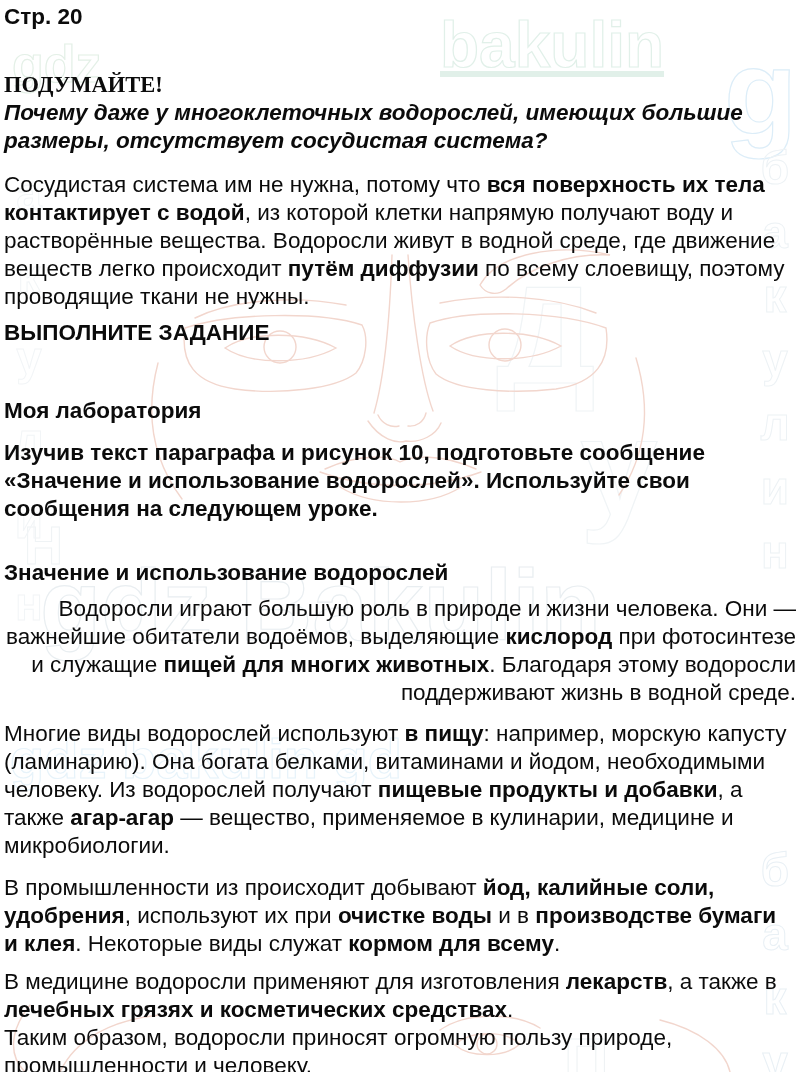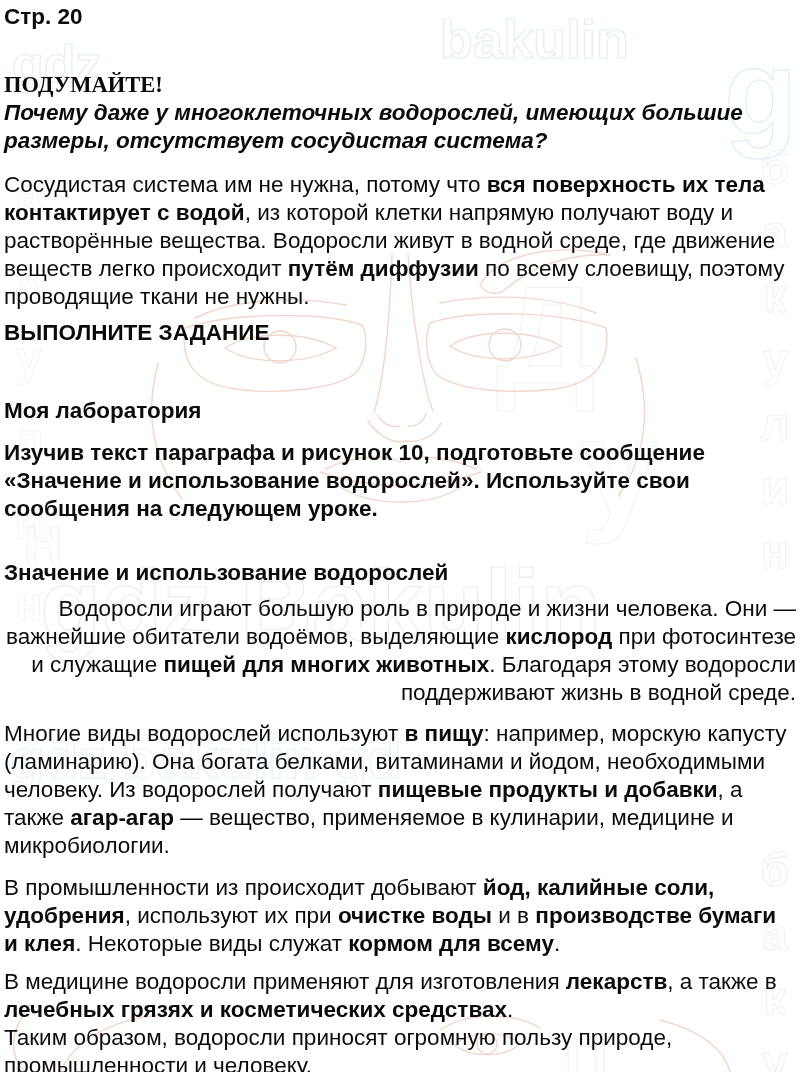--- a/index.html
+++ b/index.html
@@ -6,21 +6,21 @@
   body{
     width:800px;height:1072px;position:relative;overflow:hidden;
     background:#ffffff;
     font-family:"Liberation Sans","DejaVu Sans",sans-serif;
     color:#0b0b0b;
   }
   
   .wm{position:absolute;z-index:1;white-space:nowrap;pointer-events:none;
       color:transparent;font-weight:700;user-select:none;}
   .wm-gdz-tl   {left:12px; top:34px;  font-size:52px;  -webkit-text-stroke:1.2px #e4f0e7;}
-  .wm-bak-top  {left:440px;top:8px;   font-size:54px;  -webkit-text-stroke:1.2px #e1f0e9;}
+  .wm-bak-top  {left:440px;top:8px;   font-size:64px;text-decoration:underline;  -webkit-text-stroke:1.2px #e1f0e9;}
   .wm-g-tr     {left:724px;top:22px;  font-size:120px; -webkit-text-stroke:1.2px #dcedf8;}
   .wm-mid-row  {left:40px; top:548px; font-size:100px; -webkit-text-stroke:1.2px #e9eef1;}
   .wm-low-row  {left:10px; top:726px; font-size:56px;  -webkit-text-stroke:1.2px #e7f3fa;}
   .wm-big-d    {left:496px;top:254px; font-size:140px; -webkit-text-stroke:1.2px #f0f4f6;}
   .wm-big-u    {left:580px;top:386px; font-size:140px; -webkit-text-stroke:1.2px #f0f4f6;}
   .wm-n-left   {left:24px; top:514px; font-size:54px;  -webkit-text-stroke:1px #eff3f5;}
   .wm-p-bottom {left:564px;top:1024px;font-size:62px;  -webkit-text-stroke:1px #eef2f4;}
   .vcol{position:absolute;z-index:1;writing-mode:vertical-rl;text-orientation:upright;
         font-weight:700;color:transparent;pointer-events:none;user-select:none;}
   .vcol-right-upper{left:748px;top:142px;font-size:46px;letter-spacing:12px;-webkit-text-stroke:1px #edf2f5;}

